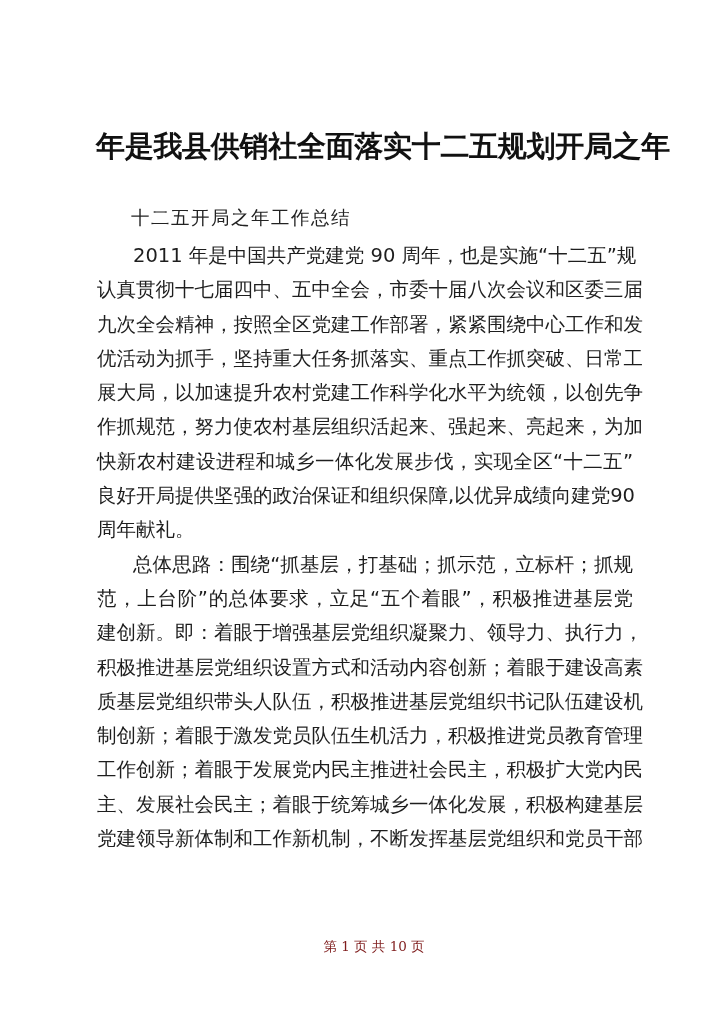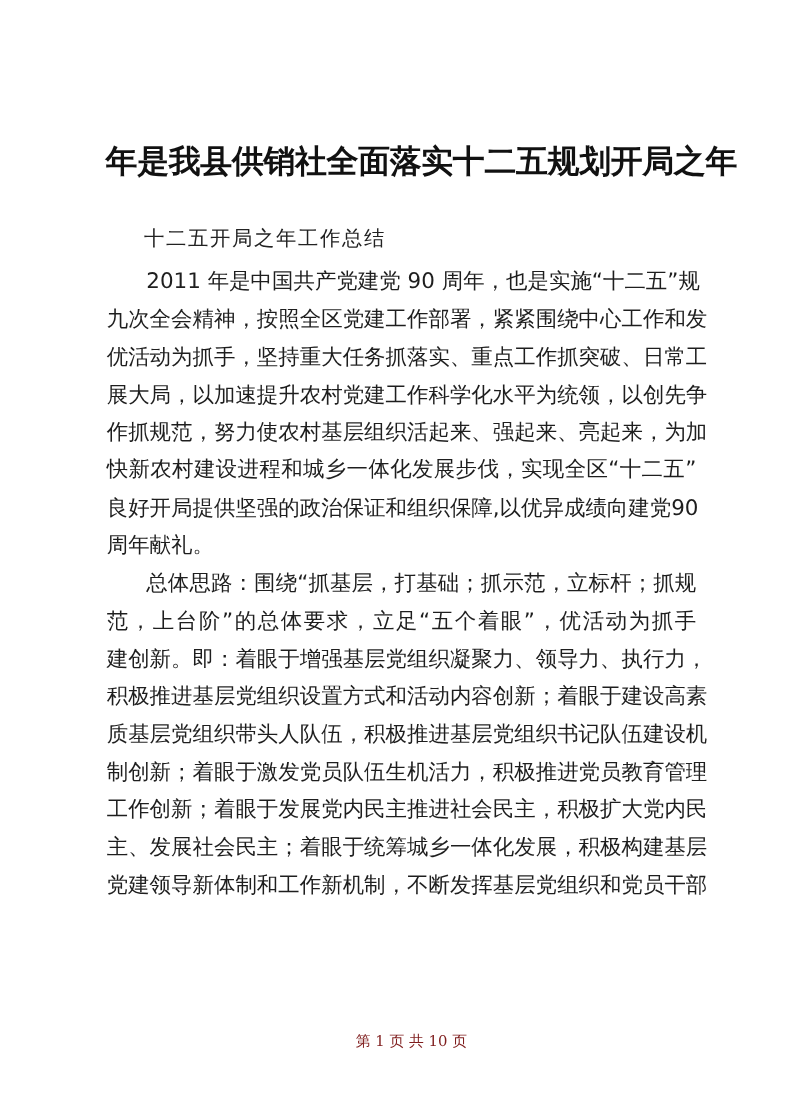--- a/index.html
+++ b/index.html
@@ -24,31 +24,32 @@
 </head>
 <body>
 
 <div class="page">
   <div class="title">年是我县供销社全面落实十二五规划开局之年</div>
   <div class="subtitle">十二五开局之年工作总结</div>
 
   <div class="body">
     <div>
       <div class="line indent">2011 年是中国共产党建党 90 周年，也是实施“十二五”规</div>
+      <div class="line">认真贯彻十七届四中、五中全会，市委十届八次会议和区委三届</div>
       <div class="line">九次全会精神，按照全区党建工作部署，紧紧围绕中心工作和发</div>
       <div class="line">优活动为抓手，坚持重大任务抓落实、重点工作抓突破、日常工</div>
       <div class="line">展大局，以加速提升农村党建工作科学化水平为统领，以创先争</div>
       <div class="line">作抓规范，努力使农村基层组织活起来、强起来、亮起来，为加</div>
       <div class="line">快新农村建设进程和城乡一体化发展步伐，实现全区“十二五”</div>
       <div class="line">良好开局提供坚强的政治保证和组织保障,以优异成绩向建党90</div>
       <div class="line last">周年献礼。</div>
     </div>
     <div>
       <div class="line indent">总体思路：围绕“抓基层，打基础；抓示范，立标杆；抓规</div>
-      <div class="line">范，上台阶”的总体要求，立足“五个着眼”，优活动为抓手</div>
+      <div class="line">范，上台阶”的总体要求，立足“五个着眼”，积极推进基层党</div>
       <div class="line">建创新。即：着眼于增强基层党组织凝聚力、领导力、执行力，</div>
       <div class="line">积极推进基层党组织设置方式和活动内容创新；着眼于建设高素</div>
       <div class="line">质基层党组织带头人队伍，积极推进基层党组织书记队伍建设机</div>
       <div class="line">制创新；着眼于激发党员队伍生机活力，积极推进党员教育管理</div>
       <div class="line">工作创新；着眼于发展党内民主推进社会民主，积极扩大党内民</div>
       <div class="line">主、发展社会民主；着眼于统筹城乡一体化发展，积极构建基层</div>
       <div class="line">党建领导新体制和工作新机制，不断发挥基层党组织和党员干部</div>
     </div>
   </div>
 

